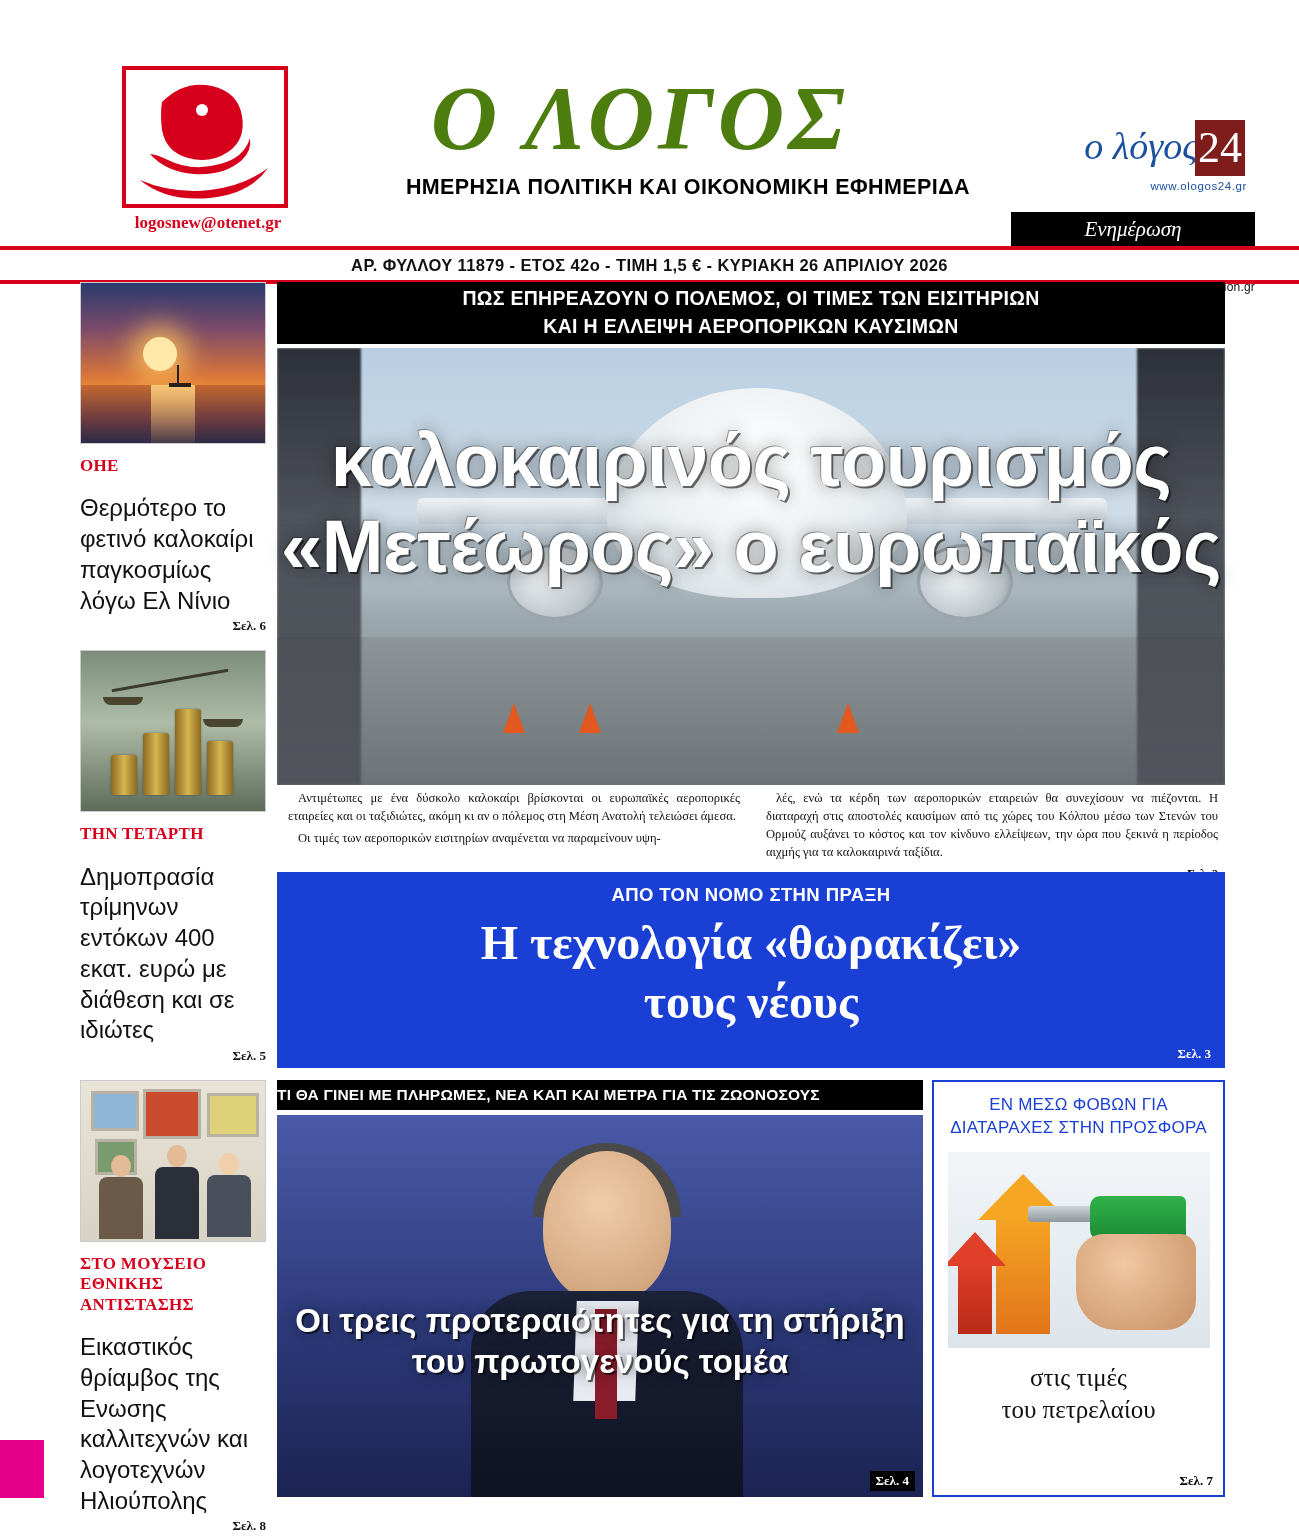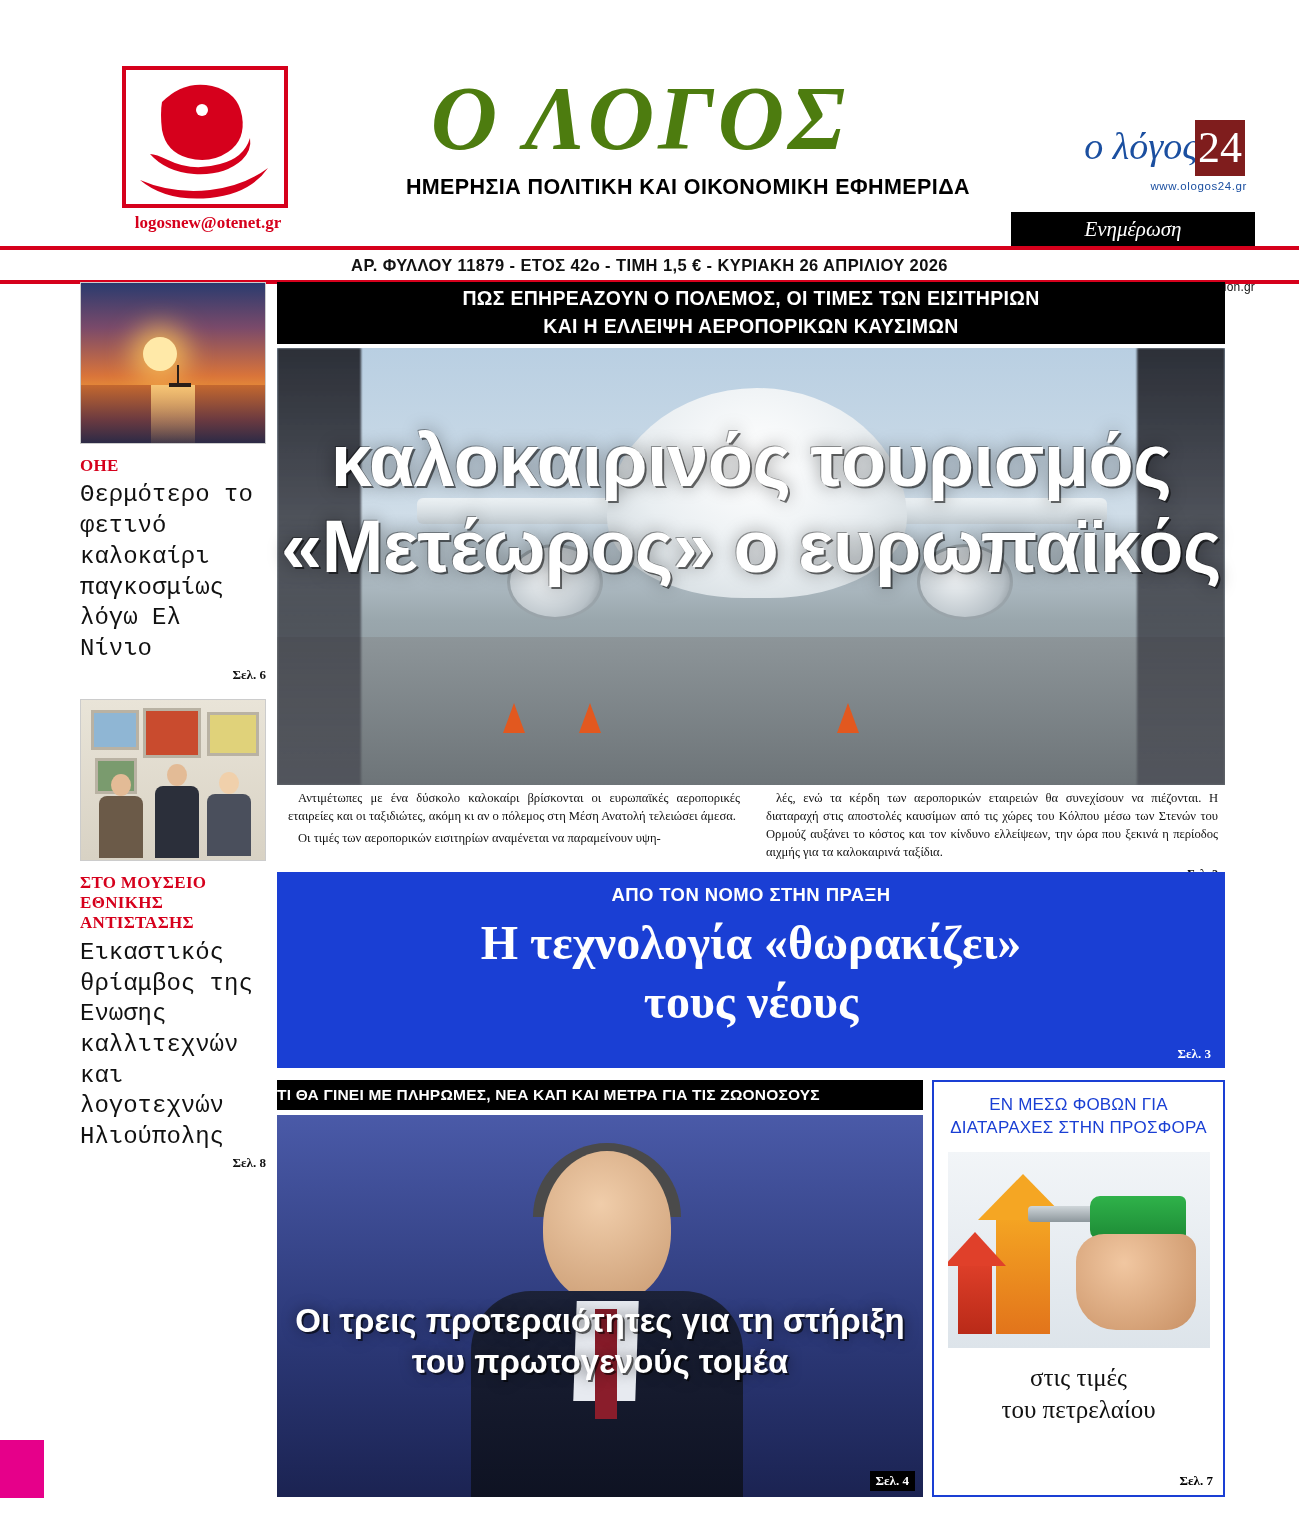--- a/index.html
+++ b/index.html
@@ -172,25 +172,25 @@
   .lc-kicker {
     color: #d6001c;
     font-weight: bold;
     font-size: 17px;
     font-family: "Liberation Serif", serif;
     margin-top: 12px;
     line-height: 1.2;
     letter-spacing: 0.3px;
   }
   .lc-head {
-    font-family: Liberation Mono, monospace;
+    font-family: Liberation Sans, sans-serif;
     font-size: 24px;
     line-height: 1.28;
     color: #111;
-    margin-top: 4px;
+    margin-top: 17px;
   }
   .lc-page {
     font-family: "Liberation Serif", serif;
     font-weight: bold;
     font-size: 13px;
     text-align: right;
     color: #111;
     margin-top: 2px;
   }
   .magenta-chip {
@@ -592,20 +592,35 @@
         <div class="sun"></div>
         <div class="sea"></div>
         <div class="sea-glint"></div>
         <div class="ship"></div>
       </div>
       <div class="lc-kicker">ΟΗΕ</div>
       <div class="lc-head">Θερμότερο το φετινό καλοκαίρι παγκοσμίως λόγω Ελ Νίνιο</div>
       <div class="lc-page">Σελ. 6</div>
     </div>
 
+    <div style="margin-top:16px;">
+      <div class="lc-photo">
+        <div class="ph coins-bg"></div>
+        <div class="scale-arm"></div>
+        <div class="scale-pan" style="left:22px; top:46px;"></div>
+        <div class="scale-pan" style="left:122px; top:68px;"></div>
+        <div class="coin-stack" style="left:30px; height:40px;"></div>
+        <div class="coin-stack" style="left:62px; height:62px;"></div>
+        <div class="coin-stack" style="left:94px; height:86px;"></div>
+        <div class="coin-stack" style="left:126px; height:54px;"></div>
+      </div>
+      <div class="lc-kicker">ΤΗΝ ΤΕΤΑΡΤΗ</div>
+      <div class="lc-head">Δημοπρασία τρίμηνων εντόκων 400 εκατ. ευρώ με διάθεση και σε ιδιώτες</div>
+      <div class="lc-page">Σελ. 5</div>
+    </div>
 
     <div style="margin-top:16px;">
       <div class="lc-photo">
         <div class="ph gallery-bg"></div>
         <div class="frame" style="left:10px; top:10px; width:42px; height:34px; background:#8fb6d4;"></div>
         <div class="frame" style="left:62px; top:8px; width:52px; height:44px; background:#c94b2e;"></div>
         <div class="frame" style="left:126px; top:12px; width:46px; height:38px; background:#e0d27a;"></div>
         <div class="frame" style="left:14px; top:58px; width:36px; height:30px; background:#7a9b6e;"></div>
         <div class="person" style="left:18px; width:44px; height:86px;">
           <div class="p-head"></div>

